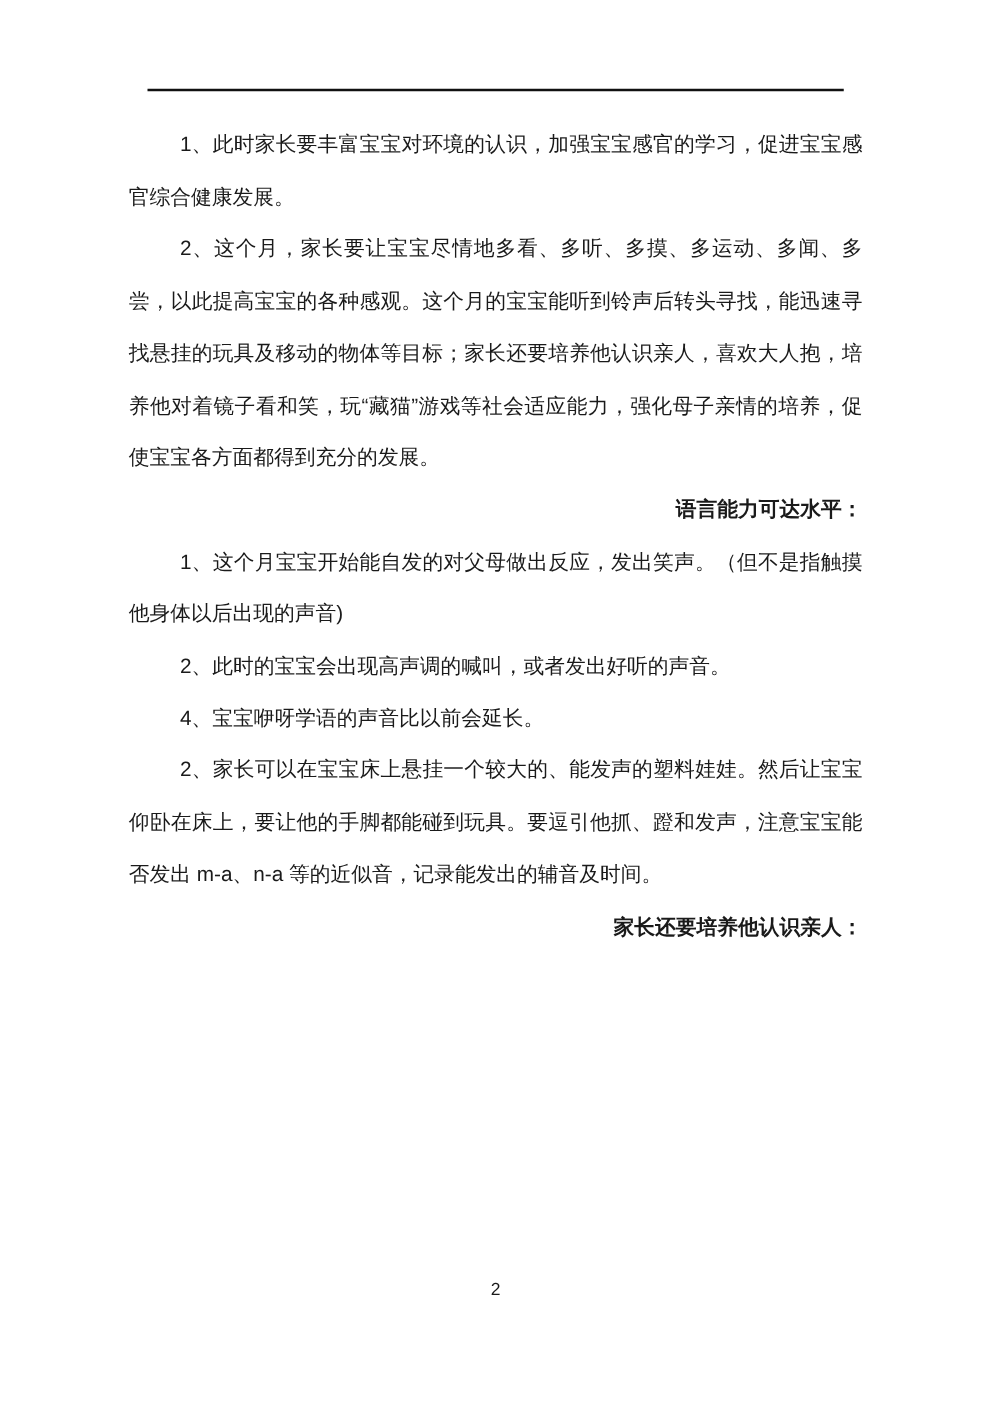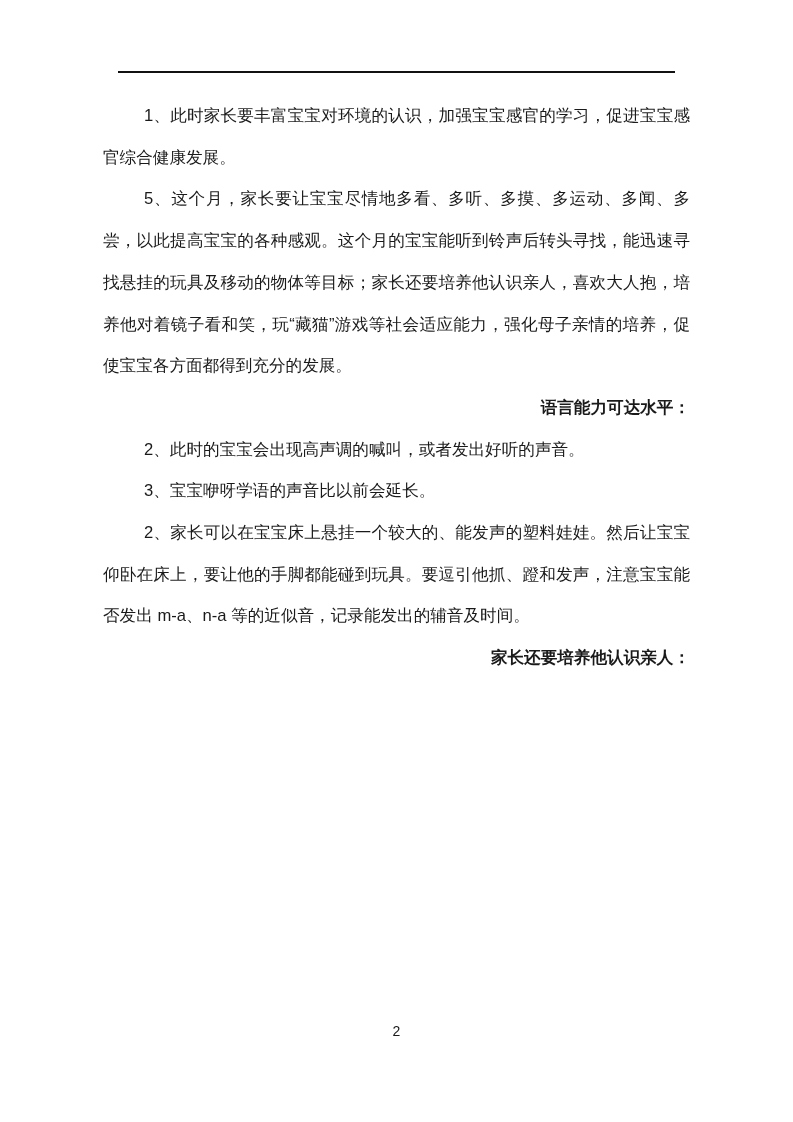--- a/index.html
+++ b/index.html
@@ -56,24 +56,25 @@
 </style>
 </head>
 <body>
 
 <div class="page">
 
   <div class="header-rule"></div>
 
   <div class="content">
     <p>1、此时家长要丰富宝宝对环境的认识，加强宝宝感官的学习，促进宝宝感官综合健康发展。</p>
-    <p>5、这个月，家长要让宝宝尽情地多看、多听、多摸、多运动、多闻、多尝，以此提高宝宝的各种感观。这个月的宝宝能听到铃声后转头寻找，能迅速寻找悬挂的玩具及移动的物体等目标；家长还要培养他认识亲人，喜欢大人抱，培养他对着镜子看和笑，玩“藏猫”游戏等社会适应能力，强化母子亲情的培养，促使宝宝各方面都得到充分的发展。</p>
+    <p>2、这个月，家长要让宝宝尽情地多看、多听、多摸、多运动、多闻、多尝，以此提高宝宝的各种感观。这个月的宝宝能听到铃声后转头寻找，能迅速寻找悬挂的玩具及移动的物体等目标；家长还要培养他认识亲人，喜欢大人抱，培养他对着镜子看和笑，玩“藏猫”游戏等社会适应能力，强化母子亲情的培养，促使宝宝各方面都得到充分的发展。</p>
     <p class="hdg">语言能力可达水平：</p>
+    <p>1、这个月宝宝开始能自发的对父母做出反应，发出笑声。（但不是指触摸他身体以后出现的声音)</p>
     <p>2、此时的宝宝会出现高声调的喊叫，或者发出好听的声音。</p>
-    <p>3、宝宝咿呀学语的声音比以前会延长。</p>
+    <p>4、宝宝咿呀学语的声音比以前会延长。</p>
     <p>2、家长可以在宝宝床上悬挂一个较大的、能发声的塑料娃娃。然后让宝宝仰卧在床上，要让他的手脚都能碰到玩具。要逗引他抓、蹬和发声，注意宝宝能否发出 m-a、n-a 等的近似音，记录能发出的辅音及时间。</p>
     <p class="hdg">家长还要培养他认识亲人：</p>
   </div>
 
   <div class="footer">
     <span>2</span>
   </div>
 
 </div>
 

